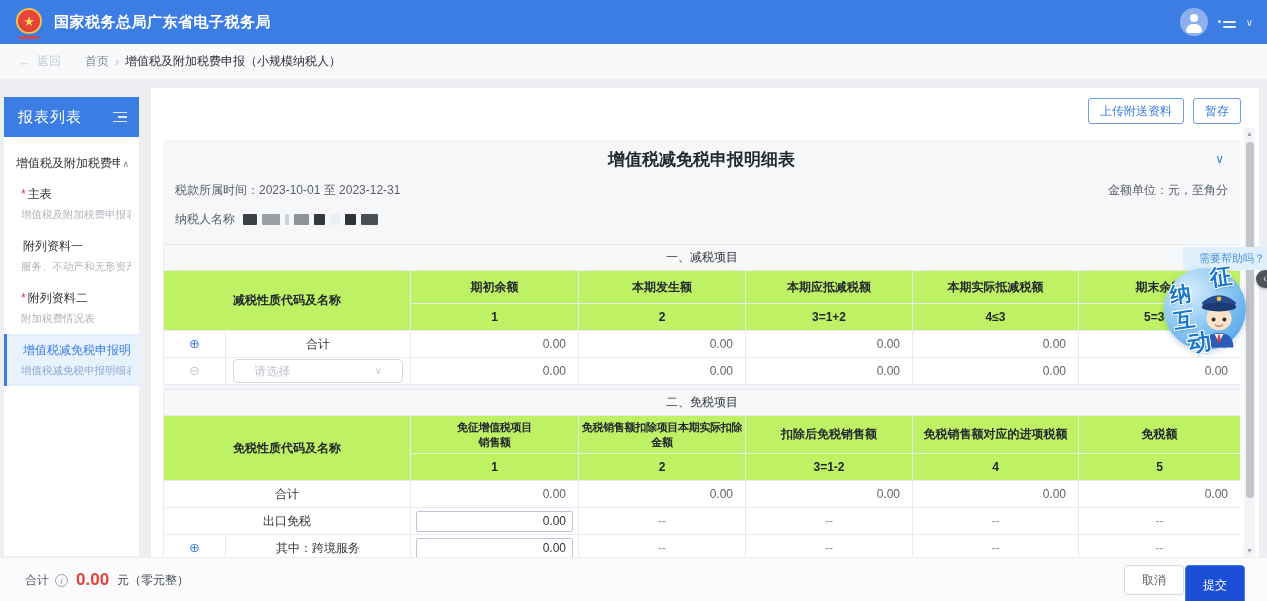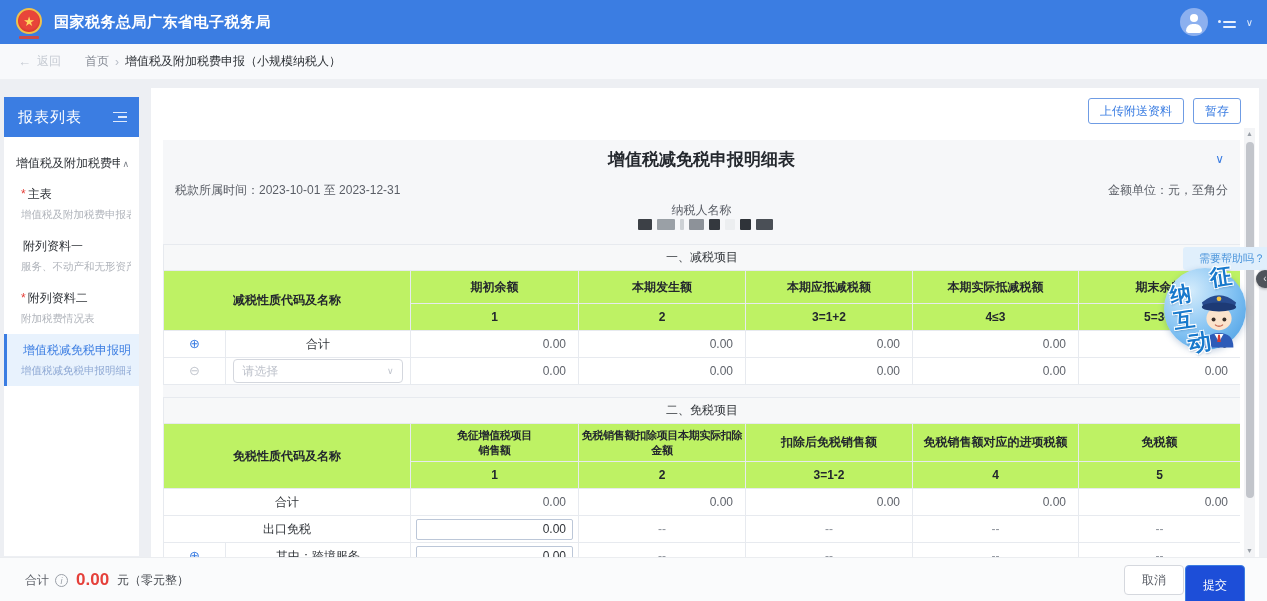--- a/index.html
+++ b/index.html
@@ -59,45 +59,45 @@
   
   .main { position:absolute; left:151px; top:88px; width:1108px; height:469px; background:#fff; }
   .toolbar { position:absolute; top:10px; right:18px; display:flex; gap:9px; }
   .tb-btn { height:26px; padding:0 11px; background:#fff; border:1px solid #6f9ce4; color:#3b7de2; font-size:12px; border-radius:3px; cursor:pointer; font-family:inherit; }
 
   .card { position:absolute; left:12px; top:52px; width:1077px; height:417px; background:#f6f7f9; overflow:hidden; }
   .card-title-row { position:relative; height:38px; padding-top:8px; text-align:center; }
   .form-title { font-size:17px; font-weight:bold; color:#24282e; }
   .title-chev { position:absolute; right:16px; top:12px; color:#3b7de2; font-size:12px; cursor:pointer; }
   .meta-row { display:flex; justify-content:space-between; padding:0 12px; height:24px; align-items:center; font-size:12px; color:#5a5e66; }
-  .taxpayer-row { display:flex; align-items:center; height:34px; padding:0 12px; font-size:12px; color:#5a5e66;flex-direction:column; }
+  .taxpayer-row { display:flex; align-items:center; height:34px; padding:0 12px; font-size:12px; color:#5a5e66; }
   .redacts { display:flex; align-items:center; gap:5px; margin-left:8px; }
   .redacts i { display:block; height:11px; border-radius:1px; }
   .r1{width:14px;background:#3c4046;} .r2{width:18px;background:#9aa0a6;} .r3{width:4px;background:#cdd1d5;}
   .r4{width:15px;background:#8d9299;} .r5{width:11px;background:#34383e;} .r6{width:10px;background:#eceef0;}
   .r7{width:11px;background:#2f3339;} .r8{width:17px;background:#4a4f56;}
 
   
   table.tax { width:1077px; border-collapse:collapse; table-layout:fixed; margin-top:8px; background:#fff; }
-  table.tax.second { margin-top:12px; }
+  table.tax.second { margin-top:4px; }
   table.tax td { border:1px solid #e7eaef; font-size:12px; }
   td.sec { height:26px; text-align:center; background:#f7f8f9; color:#2f3338; }
   td.th { background:#bef264; height:33px; text-align:center; font-weight:bold; color:#23272e; }
   tr.h2 td.th { height:27px; }
   table.second tr.h1 td.th { height:38px; }
   td.th.wrap2 { white-space:pre-line; font-size:11px; letter-spacing:-.3px; line-height:1.35; padding:0 2px; }
   td.icon-cell { text-align:center; height:27px; background:#fff; }
   .pm { font-size:13px; cursor:pointer; line-height:1; }
   .pm.blue { color:#3b7de2; } .pm.gray { color:#c3c7cf; }
   td.name-cell { text-align:center; color:#2f3338; background:#fff; height:27px; }
   td.val { text-align:right; padding-right:12px; color:#5f636b; background:#fff; height:27px; }
   td.dash { text-align:center; color:#8e939b; background:#fff; height:27px; }
   td.inp { background:#fff; height:27px; text-align:center; }
   .cell-input { width:94%; height:21px; border:1px solid #bcc7d8; border-radius:2px; text-align:right; padding:0 6px; font-size:12px; color:#2f3338; font-family:inherit; background:#fff; }
-  .select { display:flex; align-items:center; justify-content:space-between; width:92%; height:24px; margin:0 auto; border:1px solid #d4d7de; border-radius:4px; background:#fff; padding:0 8px; cursor:pointer; }
+  .select { display:flex; align-items:center; justify-content:space-between; width:92%; height:24px; margin:0 auto; border:1px solid #d4d7de; border-radius:4px; background:#fff; padding:0 20px; cursor:pointer; }
   .select .ph { color:#bfc3cc; font-size:12px; }
   .select .sc { color:#bfc3cc; font-size:9px; }
 
   
   .vscroll { position:absolute; left:1093px; top:40px; width:11px; height:429px; background:#f3f4f6; }
   .vs-arrow { position:absolute; left:0; width:11px; height:12px; color:#9aa0a8; font-size:7px; text-align:center; line-height:12px; cursor:pointer; }
   .vs-up { top:0; } .vs-down { bottom:0; }
   .vs-thumb { position:absolute; left:1.5px; top:14px; width:8px; height:356px; background:#c2c5cb; border-radius:4px; cursor:pointer; }
 
   

